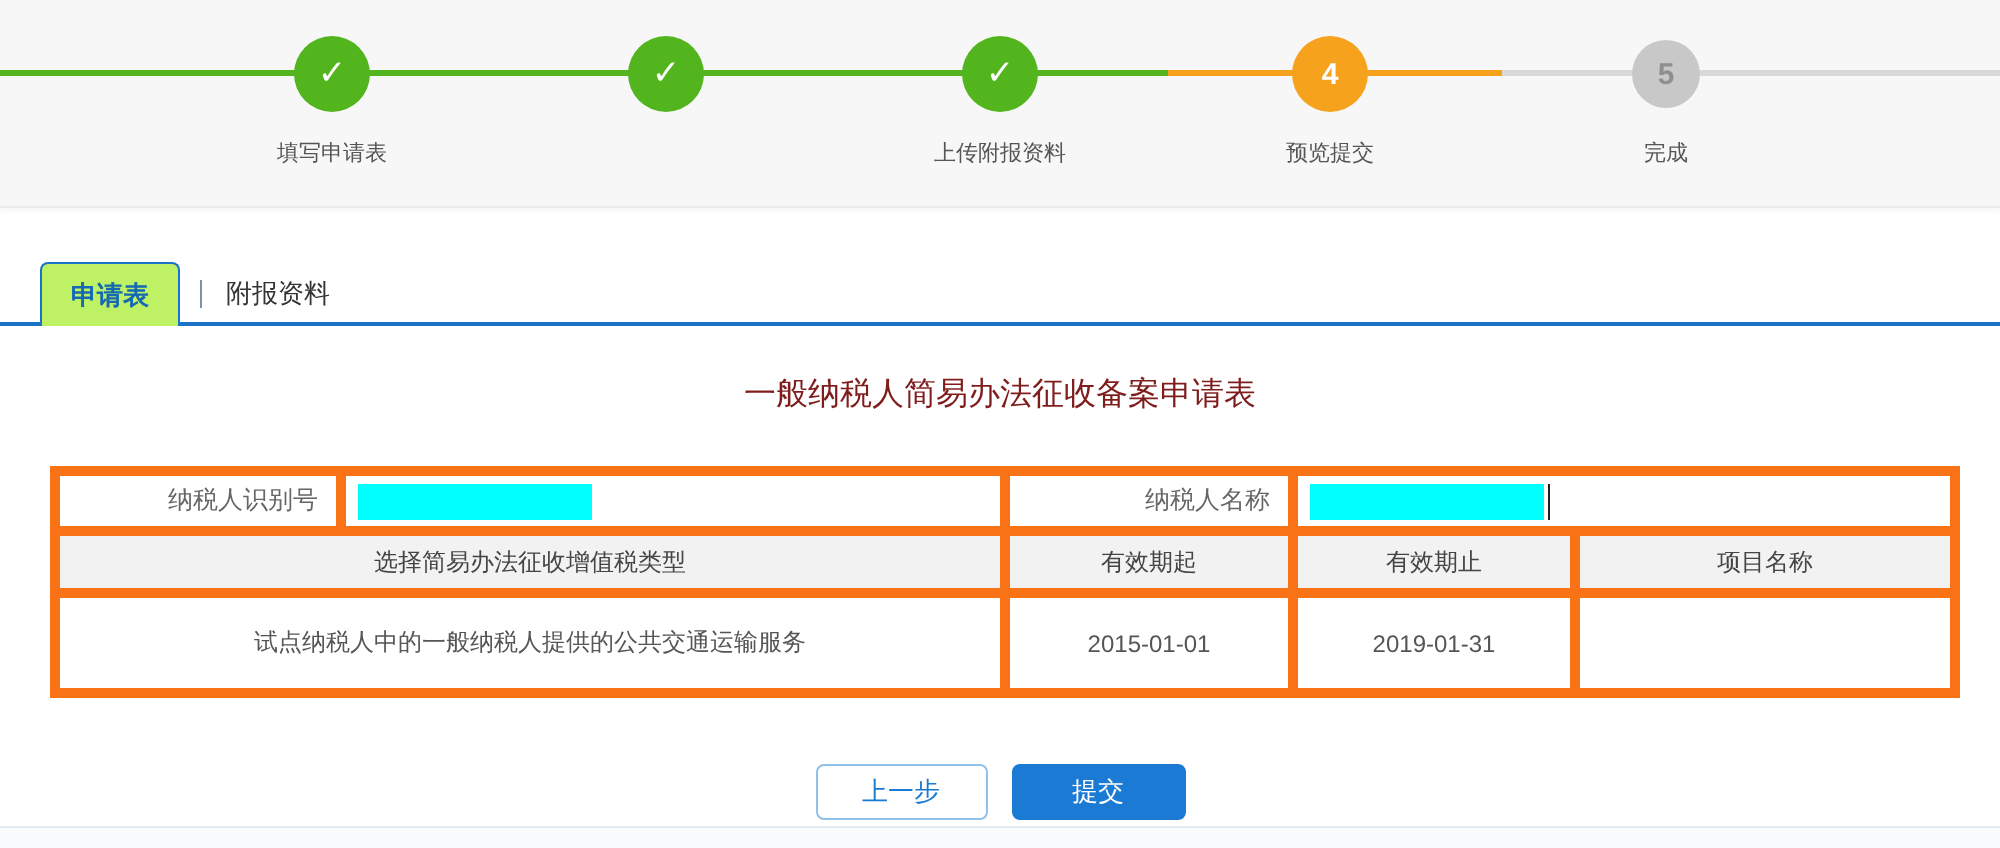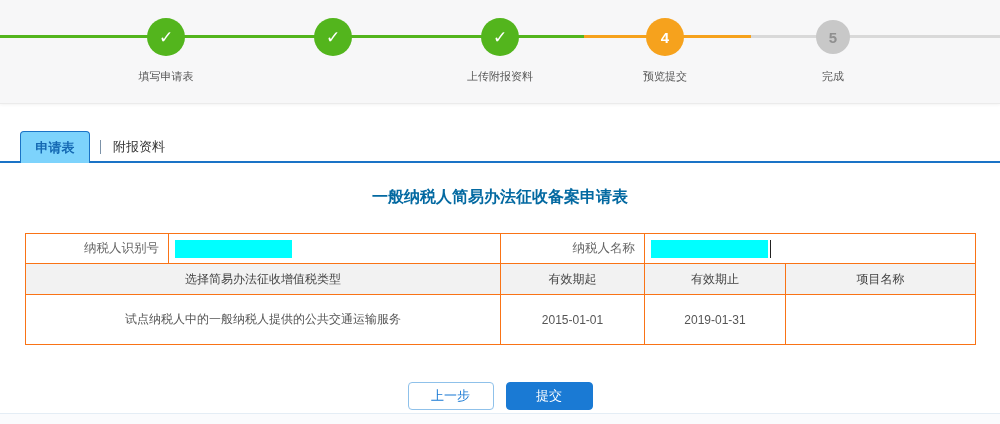--- a/index.html
+++ b/index.html
@@ -27,37 +27,37 @@
 
   .plabel { position:absolute; top:69px; width:160px; text-align:center;
             font-size:11px; color:#555555; }
   .pl1 { left:86px; } .pl2 { left:253px; } .pl3 { left:420px; }
   .pl4 { left:585px; } .pl5 { left:753px; }
 
   
   .tab-underline { position:absolute; left:0; top:161px; width:1000px; height:2px;
                    background:#1a73c6; z-index:1; }
   .tab-active { position:absolute; left:20px; top:131px; width:70px; height:32px;
-                background:#7dd3fc; border:1px solid #1a73c6; border-bottom:none;
+                background:#bef264; border:1px solid #1a73c6; border-bottom:none;
                 border-radius:4px 4px 0 0; z-index:2; box-sizing:border-box;
                 display:flex; align-items:center; justify-content:center;
                 font-size:13px; font-weight:bold; color:#1569b3; cursor:pointer; }
   .tab-inactive { position:absolute; left:100px; top:137px; height:20px; z-index:2;
                   display:flex; align-items:center; gap:12px;
                   font-size:13px; color:#333333; cursor:pointer; }
   .tab-divider { width:1px; height:14px; background:#7c92a8; }
 
   
   .form-title { position:absolute; left:0; top:187px; width:1000px; text-align:center;
-                font-size:16px; font-weight:bold; color:#0369a1; }
+                font-size:16px; font-weight:normal; color:#7f1d1d; }
 
   .apply-table { position:absolute; left:25px; top:233px; width:950px;
                  border-collapse:collapse; table-layout:fixed;
                  font-size:12px; color:#555555; }
-  .apply-table td { border:1px solid #f97316; padding:0; overflow:hidden; }
+  .apply-table td { border:5px solid #f97316; padding:0; overflow:hidden; }
   .row-fields  { height:30px; }
   .row-headers { height:31px;margin-top:15px; }
   .row-data    { height:50px; }
   td.cell-label { text-align:right; padding-right:9px; color:#666666; font-size:12.5px; }
   td.cell-value { padding-left:6px; }
   .row-headers td { background:#f2f2f2; text-align:center; color:#444444; }
   .row-data td { text-align:center; }
   .redact { display:inline-block; width:117px; height:18px; background:#00ffff;
             vertical-align:middle; }
   .value-flex { display:flex; align-items:center; }

